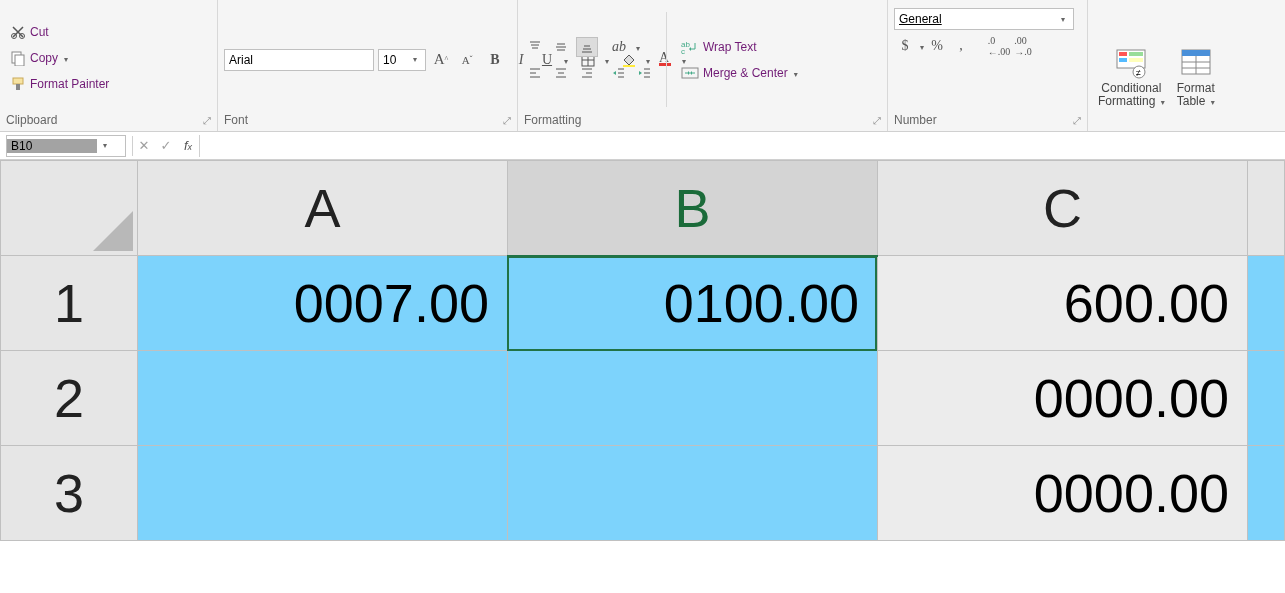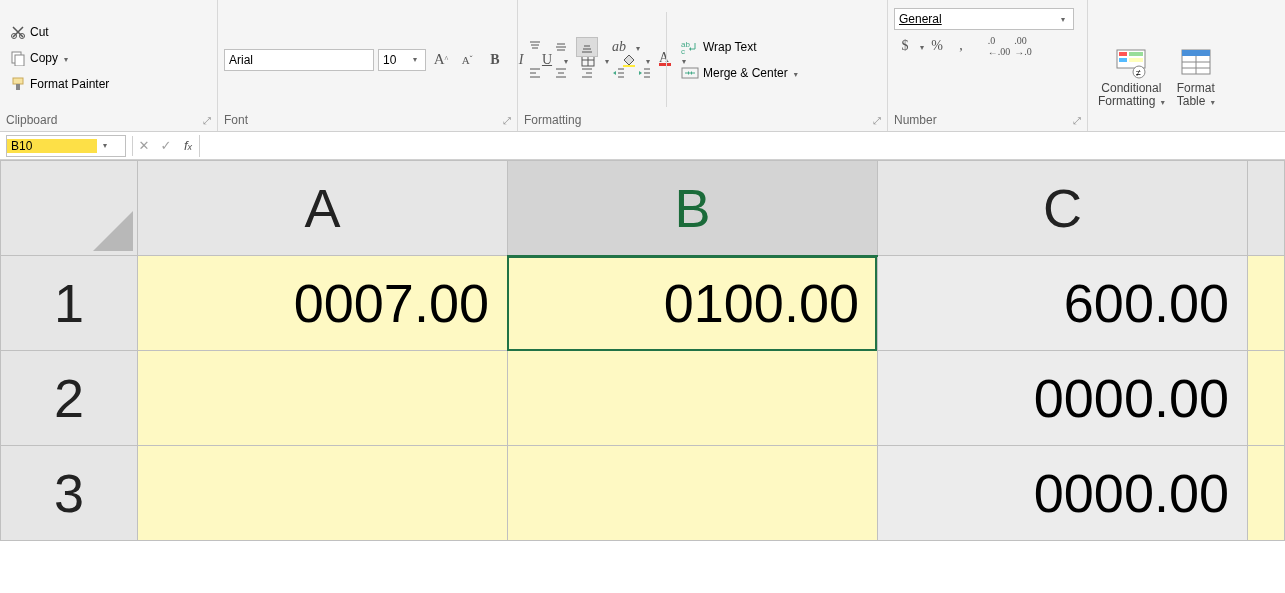--- a/index.html
+++ b/index.html
@@ -6,45 +6,45 @@
   body { font-family: "Segoe UI", Tahoma, sans-serif; font-size: 12px; color:#444; background:#fff; width:1285px; height:593px; overflow:hidden;}
   .ribbon { display:flex; background:#f5f5f5; border-bottom:1px solid #d0d0d0; height:132px; }
   .group { border-right:1px solid #d8d8d8; padding:4px 6px 2px 6px; display:flex; flex-direction:column; justify-content:space-between; }
   .group-body { display:flex; gap:4px; flex:1; }
   .group-label { text-align:left; color:#666; font-size:12px; padding:2px 0 2px 0; position:relative;}
   .group-label .launcher { position:absolute; right:0; bottom:2px; font-size:10px; color:#888; cursor:pointer;}
   .big-btn { display:flex; flex-direction:column; align-items:center; justify-content:flex-end; padding:2px 4px; min-width:42px; cursor:pointer;}
   .big-btn .lbl { font-size:12px; color:#444; margin-top:2px; text-align:center; line-height:13px;}
   .col { display:flex; flex-direction:column; gap:2px; justify-content:center;}
   .row { display:flex; gap:4px; align-items:center;}
-  .small-btn { display:flex; align-items:center; gap:4px; padding:2px 4px; cursor:pointer; color:#000000;}
+  .small-btn { display:flex; align-items:center; gap:4px; padding:2px 4px; cursor:pointer; color:#701a75;}
   .sq { width:22px; height:20px; display:flex; align-items:center; justify-content:center; border:1px solid transparent; cursor:pointer; font-family:"Times New Roman",serif; font-size:14px; color:#555;}
   .sq.sel { background:#dcdcdc; border-color:#c0c0c0;}
   .drop-arrow::after{ content:"▾"; font-size:8px; color:#666; margin-left:2px;}
   .combo { display:flex; align-items:center; background:#fff; border:1px solid #c0c0c0; height:22px; }
   .combo input{ border:none; outline:none; font-size:12px; padding:0 4px; background:transparent;}
   .combo .trg{ width:16px; text-align:center; font-size:8px; color:#666; cursor:pointer;}
   .sep-v{ width:1px; background:#d8d8d8; margin:4px 0;}
   svg{display:block;}
   .fxbar { display:flex; align-items:center; height:28px; border-bottom:1px solid #d0d0d0; background:#fff;}
   .namebox { width:120px; height:22px; margin:0 6px; border:1px solid #c0c0c0; display:flex; align-items:center;}
-  .namebox input{border:none; outline:none; width:90px; padding:0 4px; font-size:12px; background:#fde047;}
+  .namebox input{border:none; outline:none; width:90px; padding:0 4px; font-size:12px; background:#a3a3a3;}
   .namebox .trg{width:16px; text-align:center; font-size:8px; color:#666; cursor:pointer;}
   .fx-btn{ width:22px; text-align:center; color:#a0a0a0; font-size:13px; cursor:pointer;}
   .fx-btn.fx{ font-style:italic; color:#555;}
   .formula-input{ flex:1; height:22px; border:none; border-left:1px solid #d0d0d0; outline:none; padding:0 6px; font-size:12px;}
   .sheet{ position:relative; }
   table.grid{ border-collapse:collapse; table-layout:fixed;}
   .grid th, .grid td{ border:1px solid #c0c0c0; }
   .grid th{ background:#e6e6e6; font-weight:normal; font-family:Arial,sans-serif;}
   .colhdr{ height:95px; font-size:54px; color:#222;}
   .rowhdr{ width:140px; font-size:54px; color:#222; text-align:center; background:#e6e6e6;}
   .corner{ width:140px; height:95px; background:#e6e6e6; position:relative;}
   .corner svg{position:absolute; right:4px; bottom:4px;}
-  .cell{ height:95px; font-size:54px; font-family:Arial,sans-serif; color:#000; text-align:right; padding:0 18px; background:#fef9c3;}
+  .cell{ height:95px; font-size:54px; font-family:Arial,sans-serif; color:#000; text-align:right; padding:0 18px; background:#7dd3fc;}
   .cell.shaded{ background:#ececec;}
   .colhdr.active{ background:#d4d4d4; color:#1b6b3a; border-bottom:2px solid #217346;}
   .cell.active{ outline:2px solid #217346; outline-offset:-2px;}
 </style>
 </head>
 <body>
 
 <div class="ribbon">
 
   <div class="group" style="width:218px">

